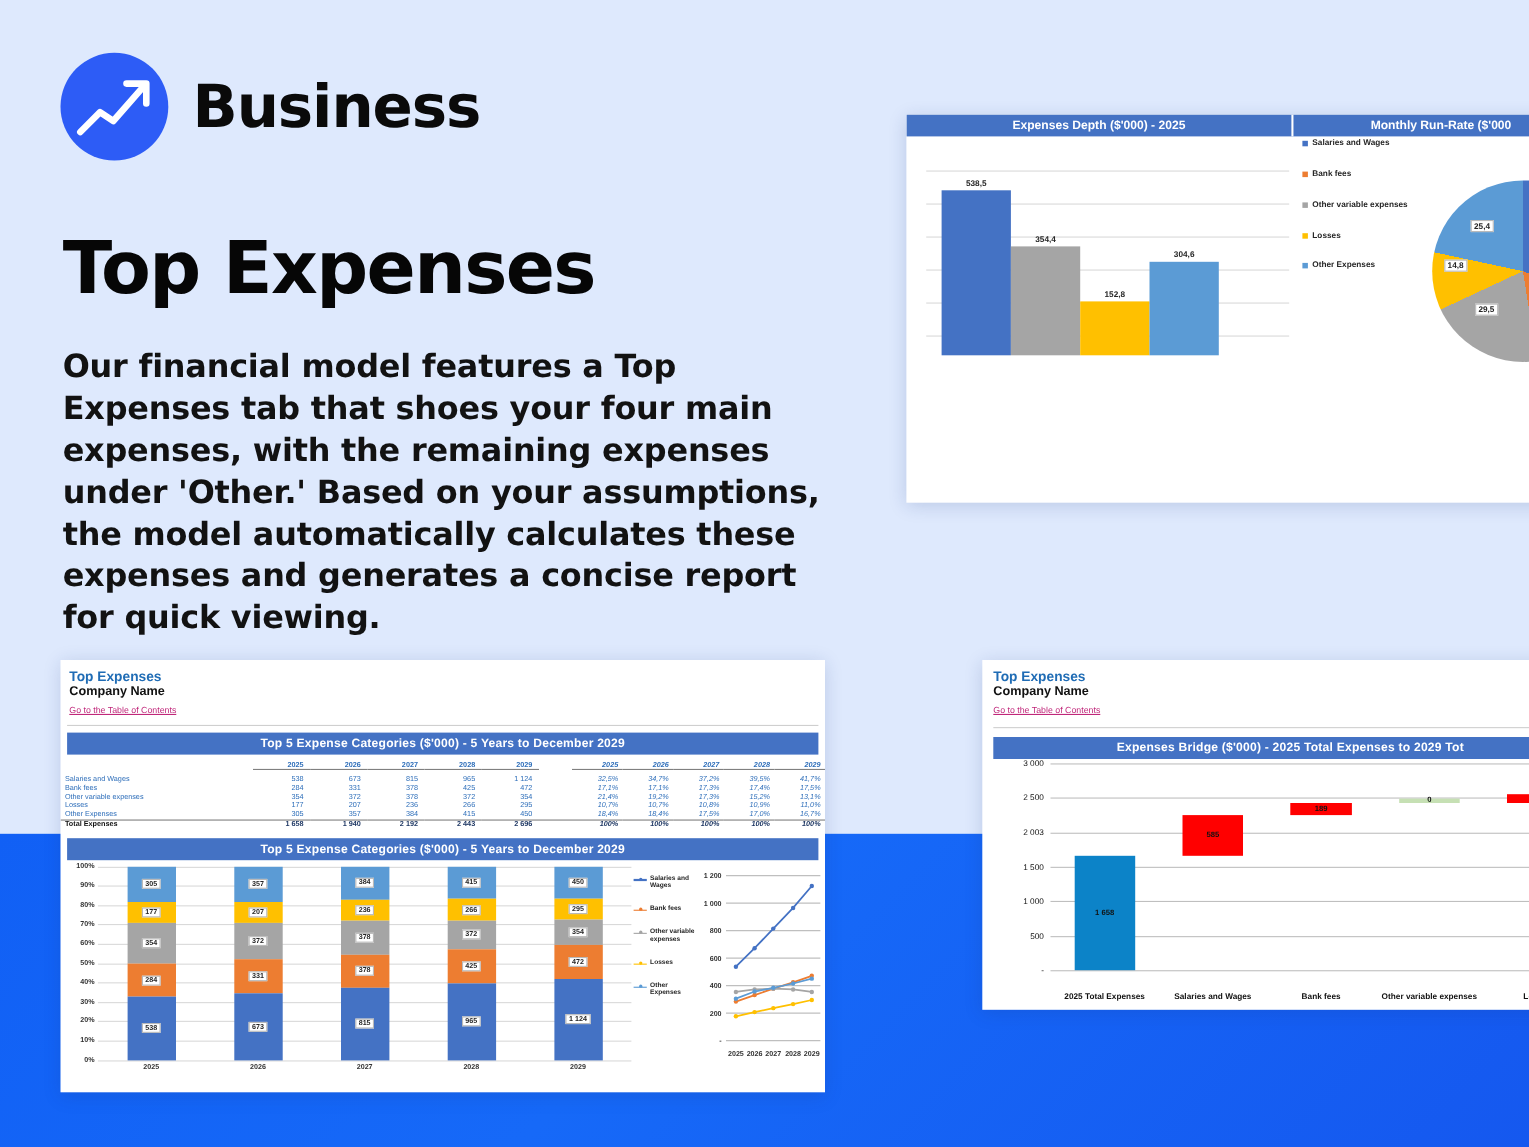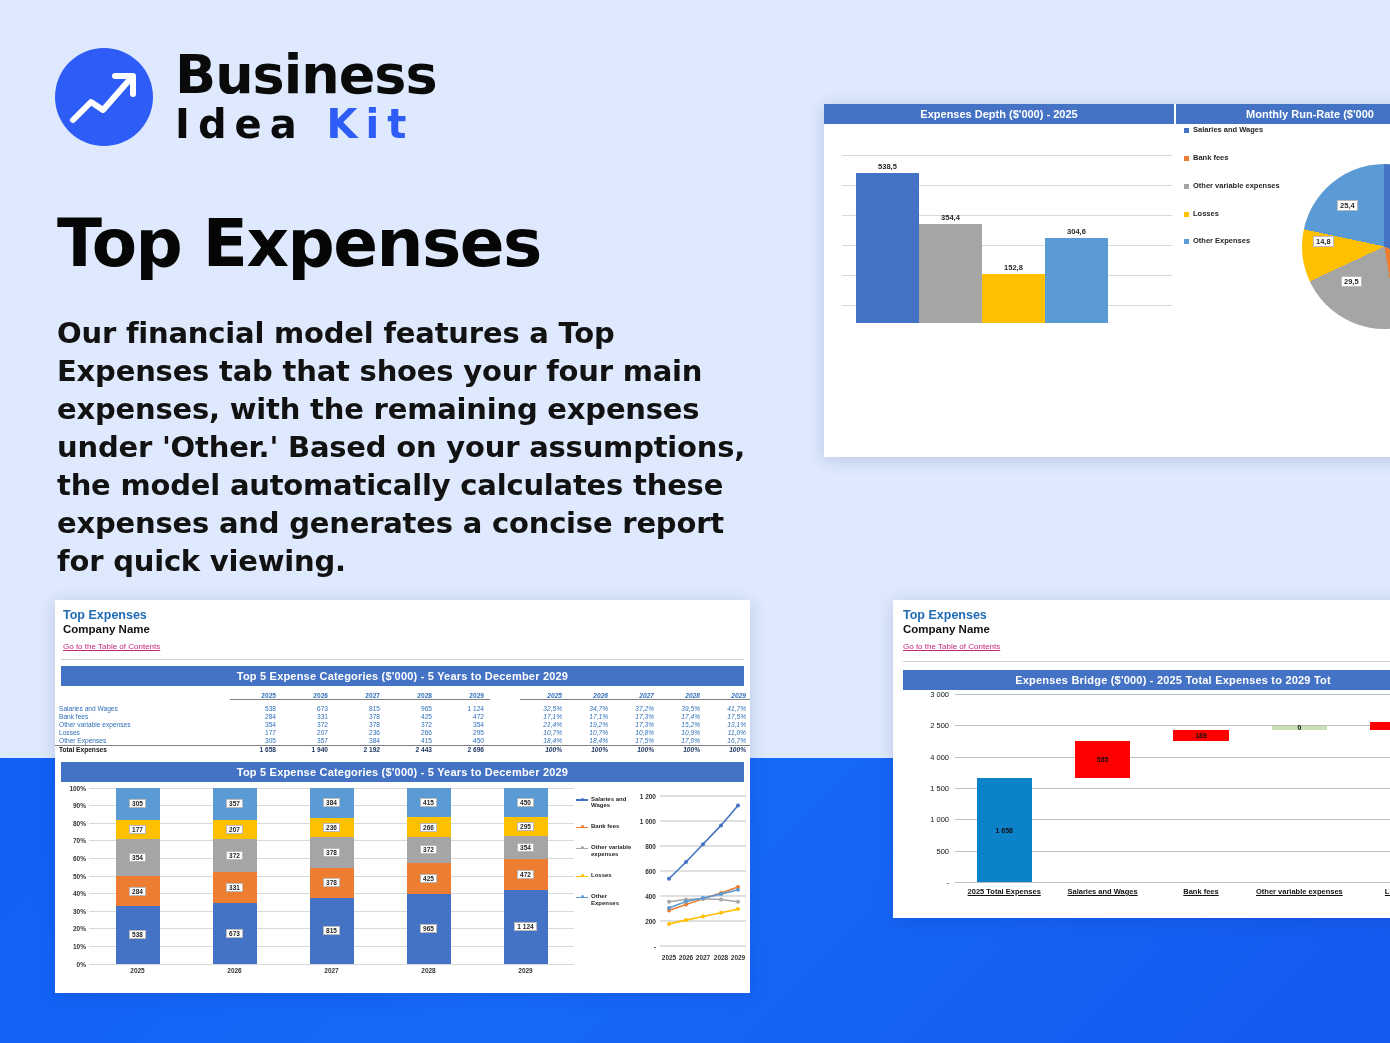--- a/index.html
+++ b/index.html
@@ -110,41 +110,40 @@
 
   .linechart { position:absolute; right:4px; top:6px; width:112px; height:178px; }
 
   
   #panel-c { left:893px; top:600px; width:560px; height:318px; }
   .wf-plot { position:absolute; left:62px; right:6px; top:0; bottom:24px; }
   .wf-plot .gl { position:absolute; left:0; right:0; height:1px; background:#bfbfbf; }
   .wf-col { position:absolute; bottom:0; top:0; }
   .wf-bar { position:absolute; display:flex; align-items:center; justify-content:center;
             font-size:7px; font-weight:bold; color:#111; }
-  .wf-x { position:absolute; top:100%; margin-top:5px; width:100%; text-align:center;
-          font-size:7.5px; font-weight:bold; color:#111;text-decoration:underline; }
+  .wf-x { position:absolute; top:100%; margin-top:19px; width:100%; text-align:center;
+          font-size:7.5px; font-weight:bold; color:#111; }
   .wf-y { position:absolute; right:100%; margin-right:6px; font-size:7.5px; font-weight:normal;
           color:#111; transform:translateY(-50%); white-space:nowrap; }
 </style>
 </head>
 <body>
 
 <div class="bg-light"></div>
 <div class="bg-blue"></div>
 
 <div class="logo-wrap">
   <div class="logo-mark">
     <svg width="98" height="98" viewBox="0 0 98 98">
       <polyline points="18,72 36,54 48,62 76,30" fill="none" stroke="#fff" stroke-width="6" stroke-linecap="round" stroke-linejoin="round"></polyline>
       <polyline points="60,28 78,28 78,46" fill="none" stroke="#fff" stroke-width="6" stroke-linecap="round" stroke-linejoin="round"></polyline>
     </svg>
   </div>
   <div class="logo-text">
     <div class="logo-l1">Business</div>
-    <div class="logo-l2"><span>Idea </span><span class="kit">Kit</span></div>
   </div>
 </div>
 
 <div class="headline">Top Expenses</div>
 <div class="body-copy">Our financial model features a Top Expenses tab that shoes your four main expenses, with the remaining expenses under 'Other.' Based on your assumptions, the model automatically calculates these expenses and generates a concise report for quick viewing.</div>
 
 <div class="panel" id="panel-a">
   <div class="split-head">
     <div class="sh-l">Expenses Depth ($'000) - 2025</div>
     <div class="sh-r">Monthly Run-Rate ($'000</div>
@@ -577,21 +576,21 @@
       <div class="gl" style="top:0%"></div>
         <div class="gl" style="top:16.67%"></div>
       <div class="gl" style="top:33.33%"></div>
         <div class="gl" style="top:50%"></div>
       <div class="gl" style="top:66.67%"></div>
         <div class="gl" style="top:83.33%"></div>
       <div class="gl" style="top:100%"></div>
 
       <div class="wf-y" style="top:0%">3 000</div>
       <div class="wf-y" style="top:16.67%">2 500</div>
-      <div class="wf-y" style="top:33.33%">4 000</div>
+      <div class="wf-y" style="top:33.33%">2 003</div>
       <div class="wf-y" style="top:50%">1 500</div>
       <div class="wf-y" style="top:66.67%">1 000</div>
       <div class="wf-y" style="top:83.33%">500</div>
       <div class="wf-y" style="top:100%">-</div>
 
       <div class="wf-col" style="left:0%;   width:20%">
         <div class="wf-bar" style="left:22%;right:22%;bottom:0;height:55.3%;background:#0c83c8">1 658</div>
         <div class="wf-x">2025 Total Expenses</div>
       </div>
       <div class="wf-col" style="left:20%;  width:20%">

